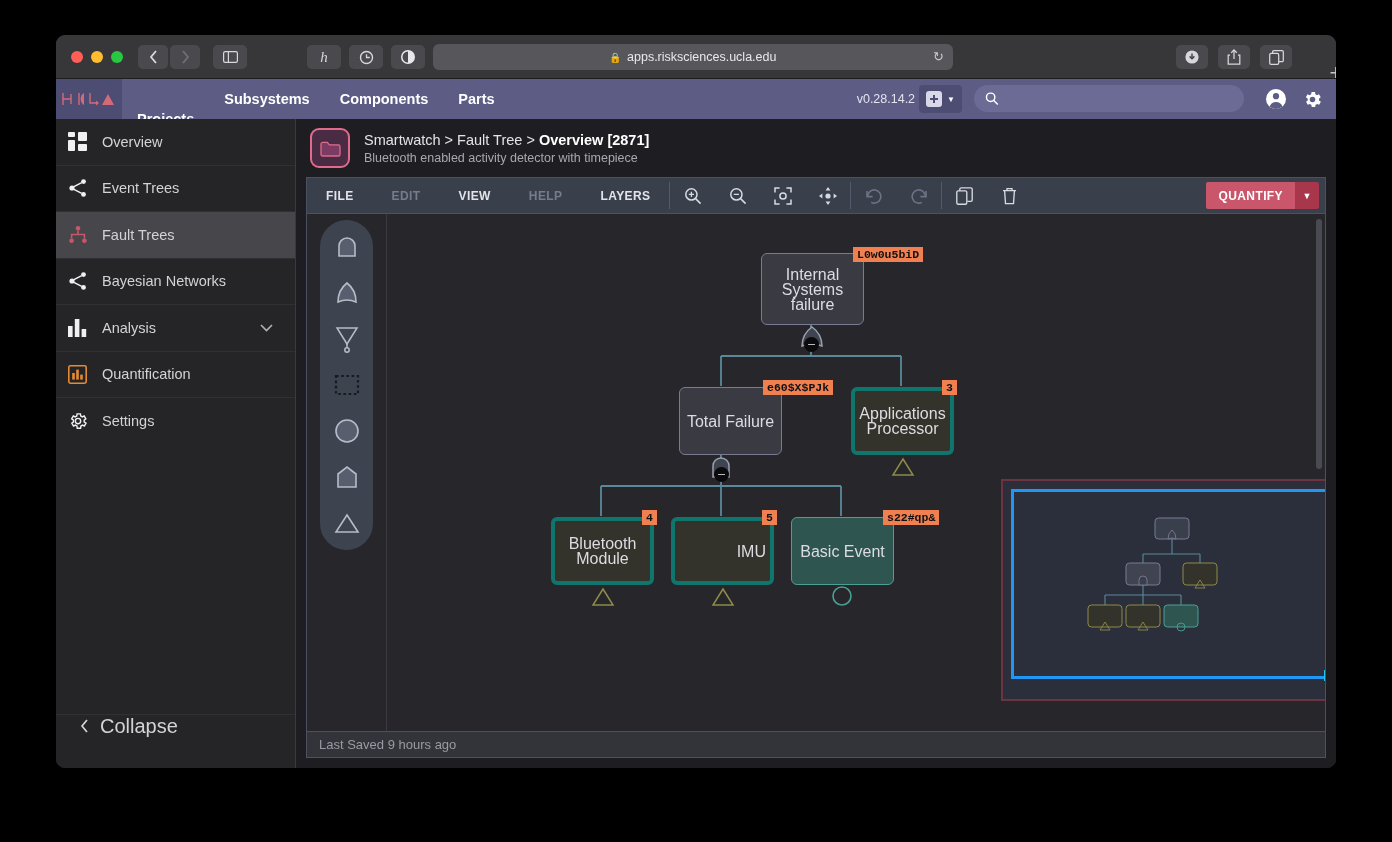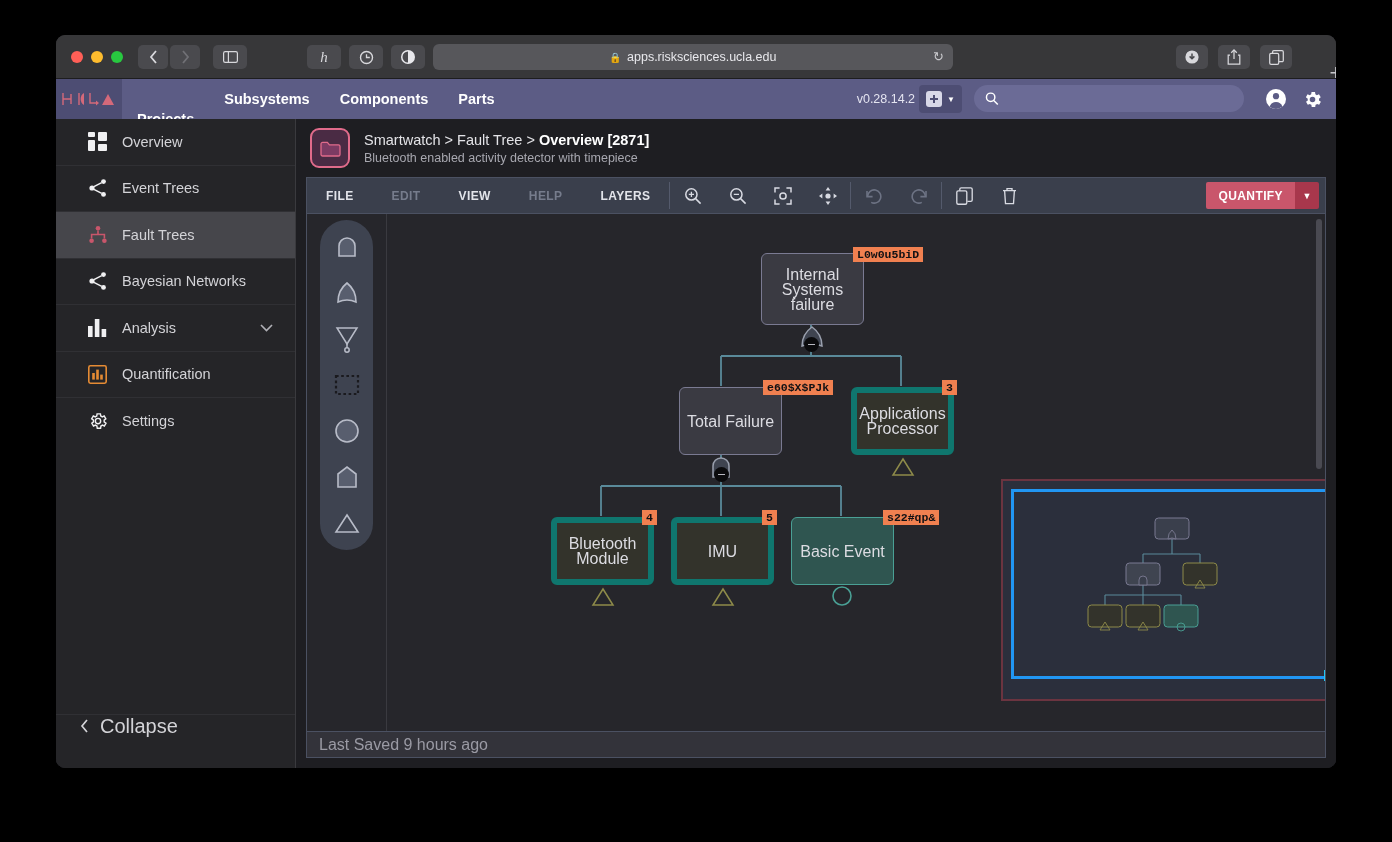--- a/index.html
+++ b/index.html
@@ -142,21 +142,21 @@
   #sidebar {
     width: 240px;
     background: #252528;
     border-right: 1px solid #3a3a3e;
     display: flex; flex-direction: column;
     position: relative;
   }
   .side-item {
     height: 46.5px;
     display: flex; align-items: center;
-    padding-left: 32px;
+    padding-left: 12px;
     color: #d3d3d7;
     font-size: 14.5px;
     border-bottom: 1px solid #303034;
     position: relative;
   }
   .side-item.active { background: #46464b; }
   .side-ico {
     width: 34px; display: flex; align-items: center;
     color: #f0f0f2;
   }
@@ -277,21 +277,21 @@
     position: absolute;
     border-radius: 6px;
     display: flex; align-items: center; justify-content: center;
     text-align: center;
     font-size: 16px;
     line-height: 15px;
     color: #dcdce2;
     padding: 4px;
   }
   .node-grey { background: #3a3a42; border: 1px solid #7a7a92; }
-  .node-olive { background: #33332b; border: 6px solid #0f766e; }
+  .node-olive { background: #33332b; border: 4px solid #0f766e; justify-content: flex-end; }
   .node-teal { background: #2f5550; border: 1px solid #4aa095; }
   .badge {
     position: absolute;
     background: #f08050;
     color: #111114;
     font-size: 11.5px;
     font-weight: 700;
     padding: 1px 4px;
     font-family: "Liberation Mono", monospace;
     white-space: nowrap;
@@ -332,21 +332,21 @@
   
   #status-bar {
     margin: 0 10px 10px 10px;
     height: 26px;
     background: #33333a;
     border: 1px solid #4b5162;
     border-top: none;
     display: flex; align-items: center;
     padding-left: 12px;
     color: #9a9aa4;
-    font-size: 16px;
+    font-size: 13px;
   }
   #canvas-scrollbar {
     position: absolute;
     right: 1px; top: 1px; bottom: 1px;
     width: 11px;
     background: transparent;
   }
   #canvas-scrollbar-thumb {
     position: absolute; right: 2px; top: 4px;
     width: 6px; height: 250px;

